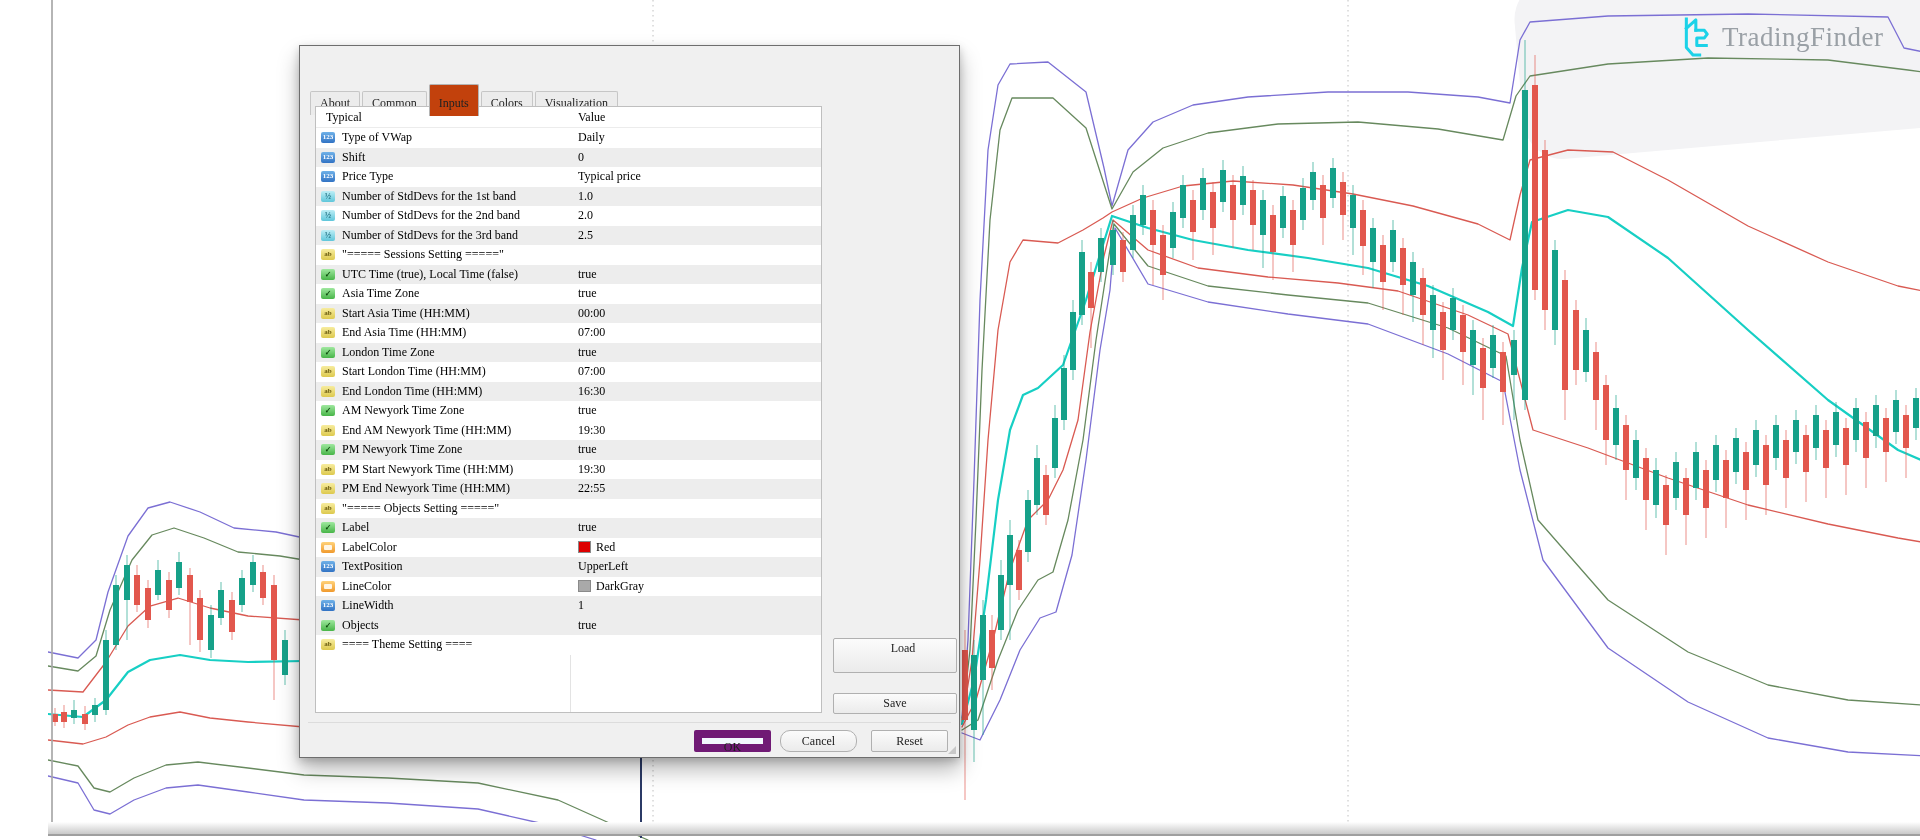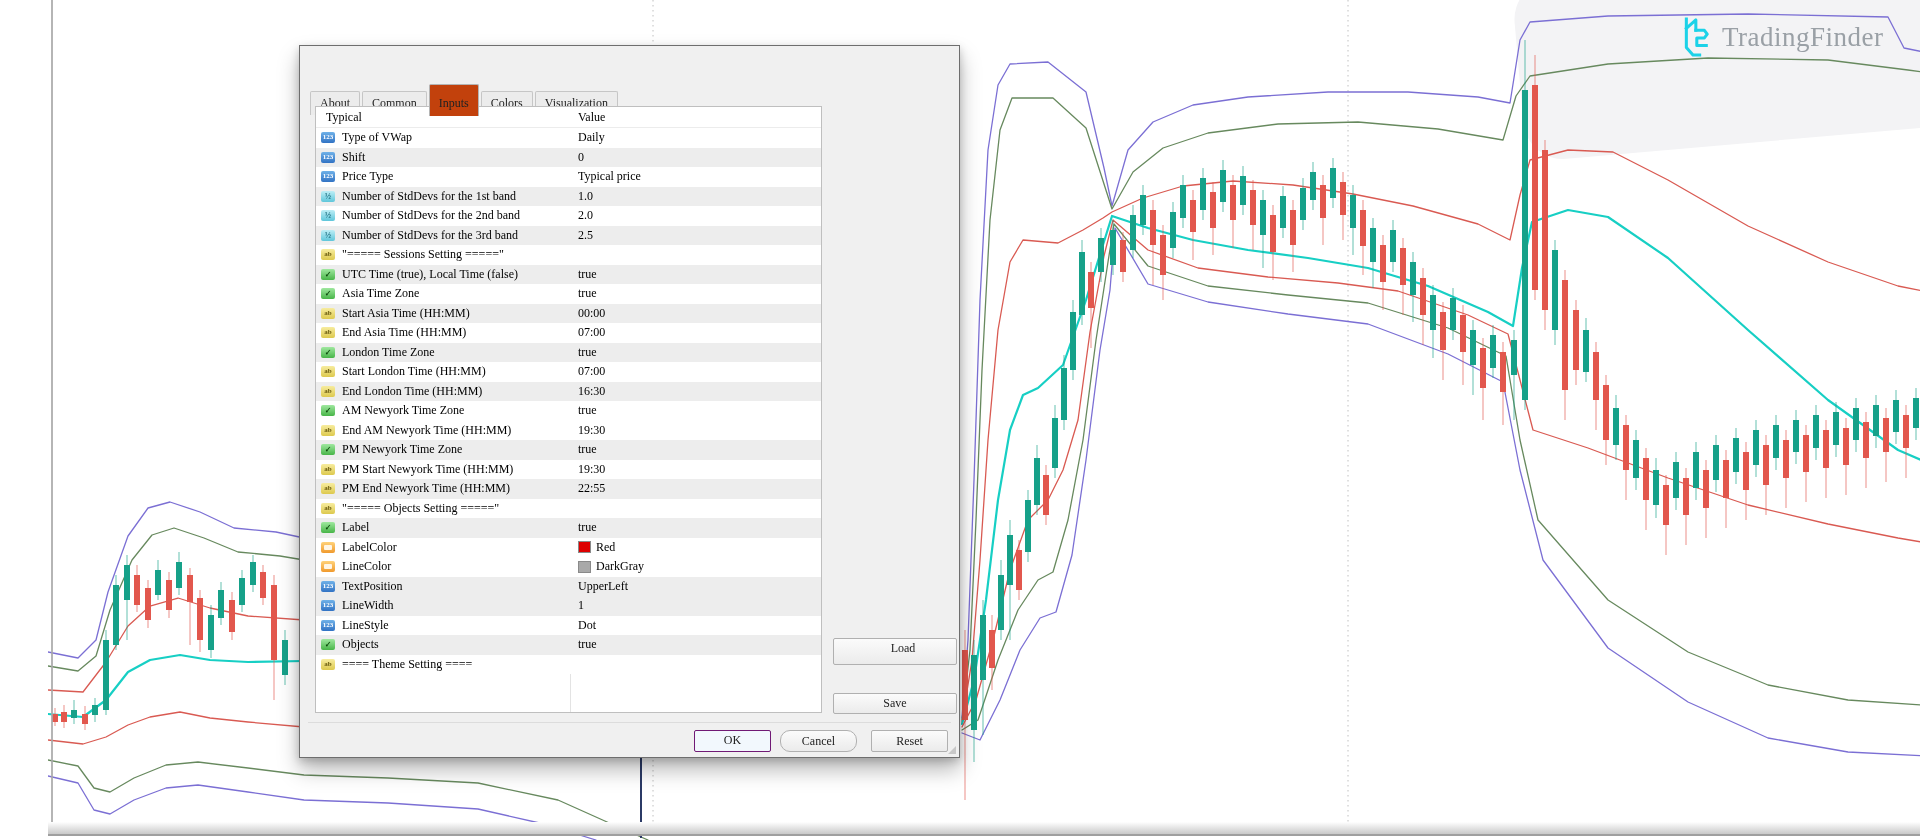--- a/index.html
+++ b/index.html
@@ -46,23 +46,23 @@
   .ic-int{background:linear-gradient(#6fb1e8,#3273c4);color:#fff;}
   .ic-dbl{background:linear-gradient(#bdeef6,#5fc6da);color:#0b5c6e;font-size:8px;}
   .ic-str{background:linear-gradient(#f7ec9e,#ddc94e);color:#6b5c10;}
   .ic-bool{background:linear-gradient(#9fe89f,#48b548);color:#0c4a0c;font-size:8px;}
   .ic-color{background:linear-gradient(#ffd27a,#f09a2e);position:relative;}
   .ic-color::after{content:'';position:absolute;left:3px;right:3px;top:3px;bottom:3px;background:#fff6e6;
          border-radius:1px;}
   .swatch{display:inline-block;width:11px;height:10px;margin-right:5px;border:1px solid #8a8a8a;}
   .btn{position:absolute;text-align:center;font-size:12px;color:#222;box-sizing:border-box;
        background:linear-gradient(#fbfbfb,#ebebeb);border:1px solid #b0b0b0;border-radius:2px;}
-  .btn-load{left:533px;top:592px;width:124px;height:27px;line-height:19px;padding-left:16px;}
+  .btn-load{left:533px;top:592px;width:124px;height:35px;line-height:19px;padding-left:16px;}
   .btn-save{left:533px;top:647px;width:124px;height:21px;line-height:19px;}
-  .btn-ok{left:394px;top:684px;width:77px;height:22px;line-height:18px;border:1px solid #701a75;background:#f2f8fd;}
+  .btn-ok{left:394px;top:684px;width:77px;height:22px;line-height:18px;border:8px solid #701a75;background:#f2f8fd;}
   .btn-cancel{left:480px;top:684px;width:77px;height:22px;line-height:20px;border-radius:10px;}
   .btn-reset{left:571px;top:684px;width:77px;height:22px;line-height:20px;}
   .sepline{position:absolute;left:8px;right:8px;top:676px;height:1px;background:#dcdcdc;}
   .grip{position:absolute;right:3px;bottom:3px;width:0;height:0;
         border-left:8px solid transparent;border-bottom:8px solid #c8c8c8;}
 </style>
 </head>
 <body>
 
 <div class="stage">
@@ -516,47 +516,40 @@
             </span>
           </div>
           <div class="trow">
             <span class="ticon ic-color"></span>
             <span class="tlabel">LabelColor</span>
             <span class="tvalue">
               <span class="swatch" style="background: rgb(221, 0, 0);"></span>
               <span>Red</span>
             </span>
           </div>
+          <div class="trow alt">
+            <span class="ticon ic-int">123</span>
+            <span class="tlabel">TextPosition</span>
+            <span class="tvalue">
+              <span>UpperLeft</span>
+            </span>
+          </div>
           <div class="trow">
             <span class="ticon ic-color"></span>
             <span class="tlabel">LineColor</span>
             <span class="tvalue">
               <span class="swatch" style="background: rgb(169, 169, 169);"></span>
               <span>DarkGray</span>
             </span>
           </div>
           <div class="trow alt">
             <span class="ticon ic-int">123</span>
-            <span class="tlabel">TextPosition</span>
-            <span class="tvalue">
-              <span>UpperLeft</span>
-            </span>
-          </div>
-          <div class="trow alt">
-            <span class="ticon ic-int">123</span>
             <span class="tlabel">LineWidth</span>
             <span class="tvalue">
               <span>1</span>
-            </span>
-          </div>
-          <div class="trow">
-            <span class="ticon ic-int">123</span>
-            <span class="tlabel">LineStyle</span>
-            <span class="tvalue">
-              <span>Dot</span>
             </span>
           </div>
           <div class="trow alt">
             <span class="ticon ic-bool">✓</span>
             <span class="tlabel">Objects</span>
             <span class="tvalue">
               <span>true</span>
             </span>
           </div>
           <div class="trow">

